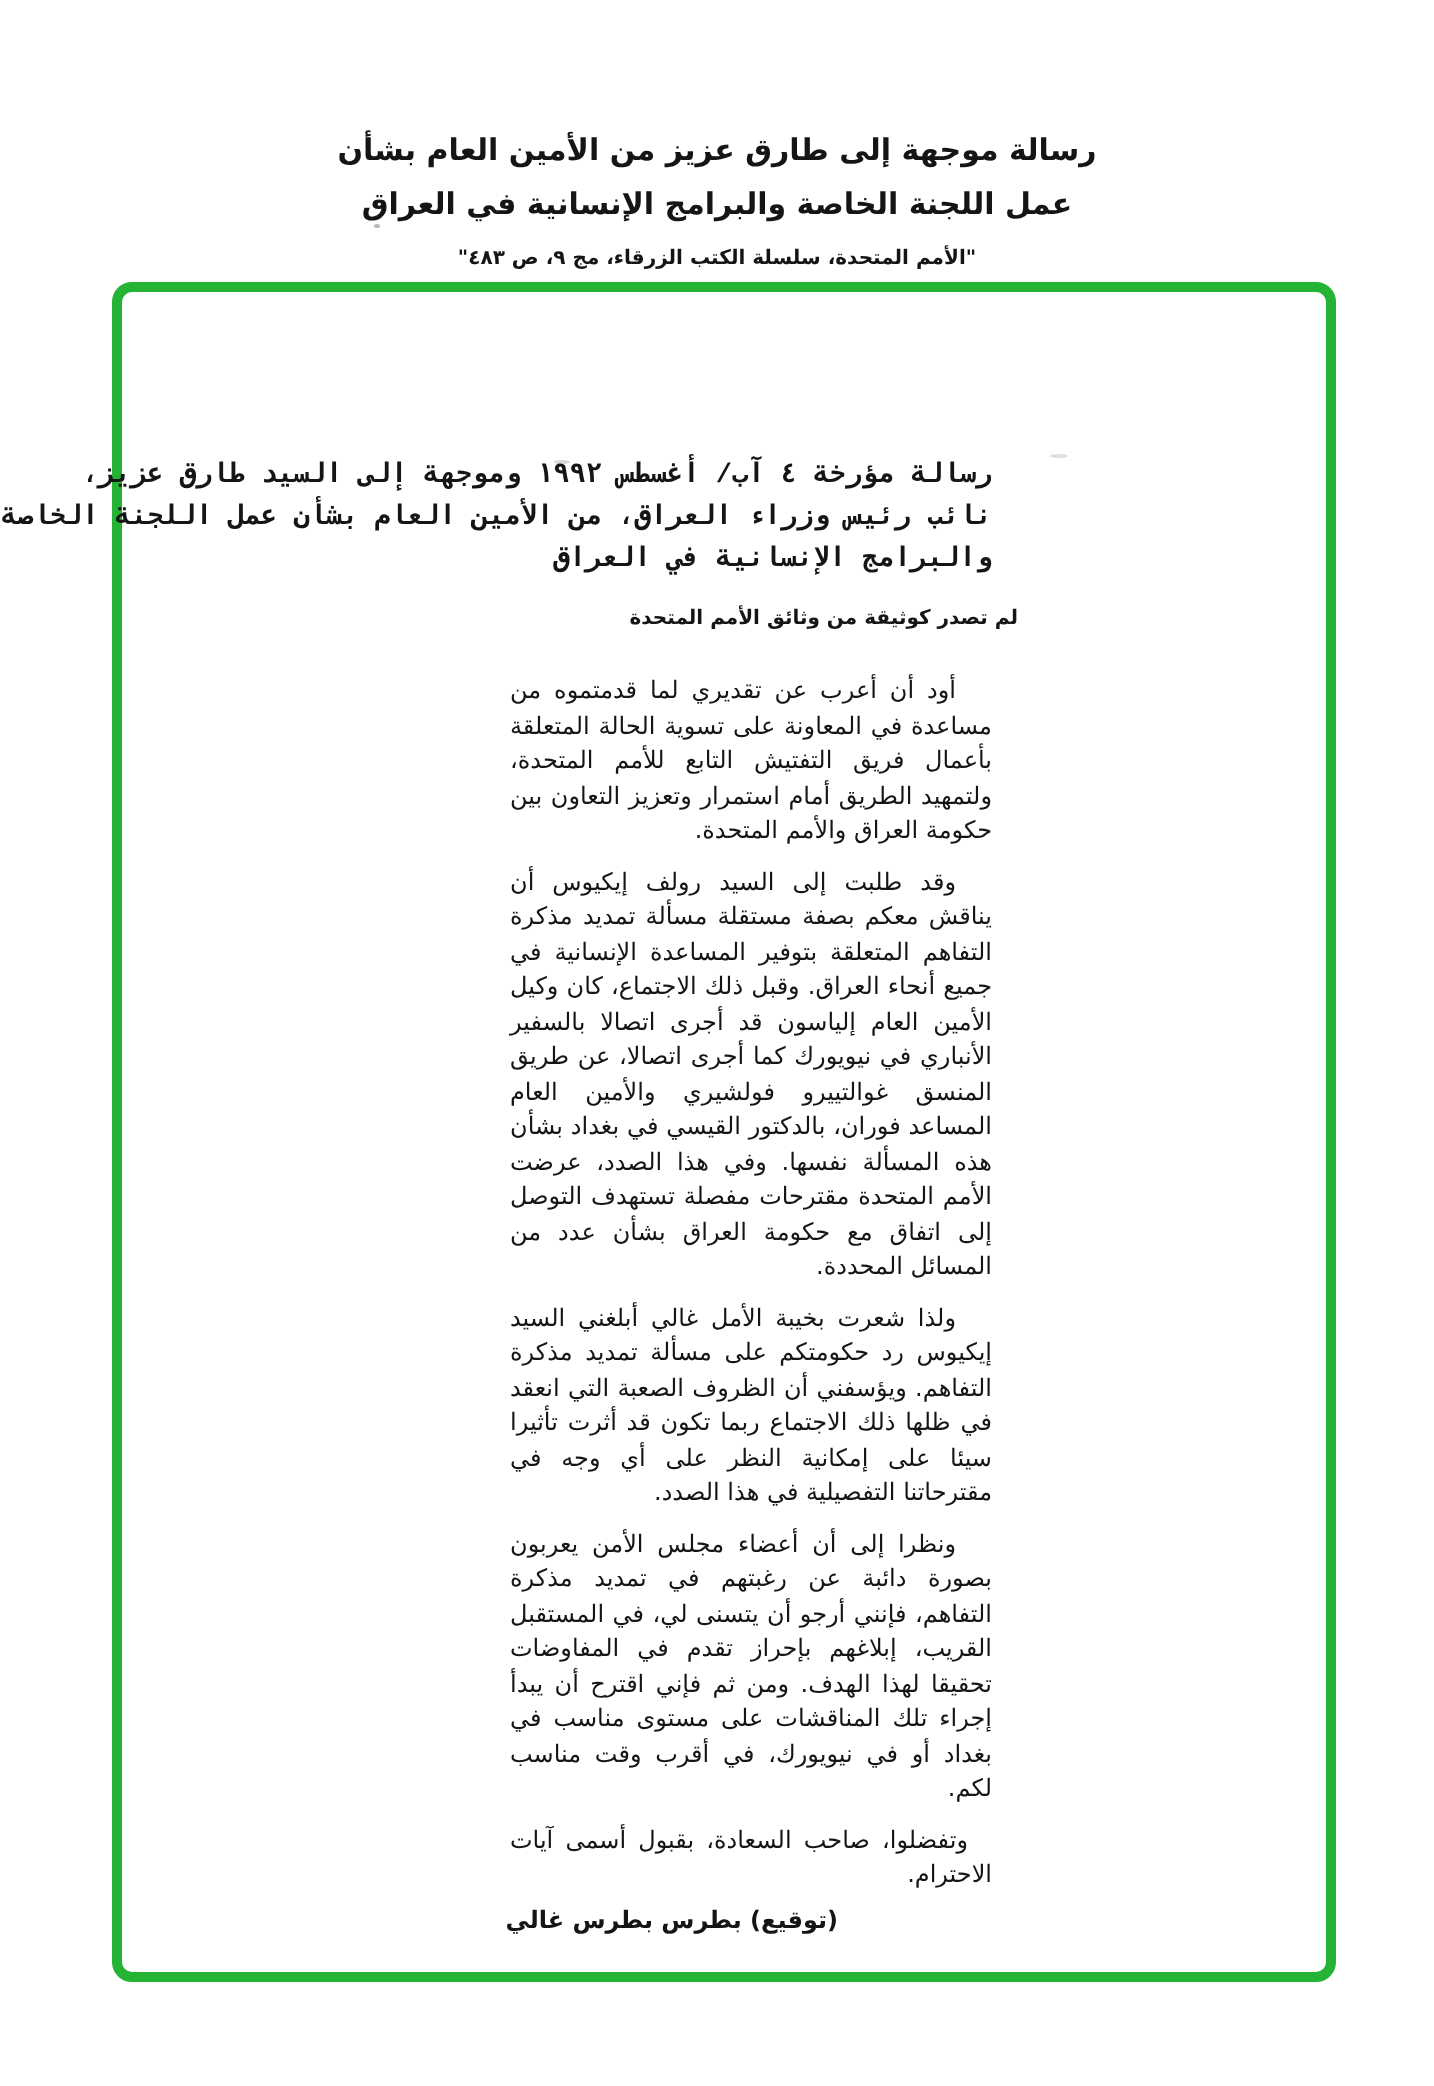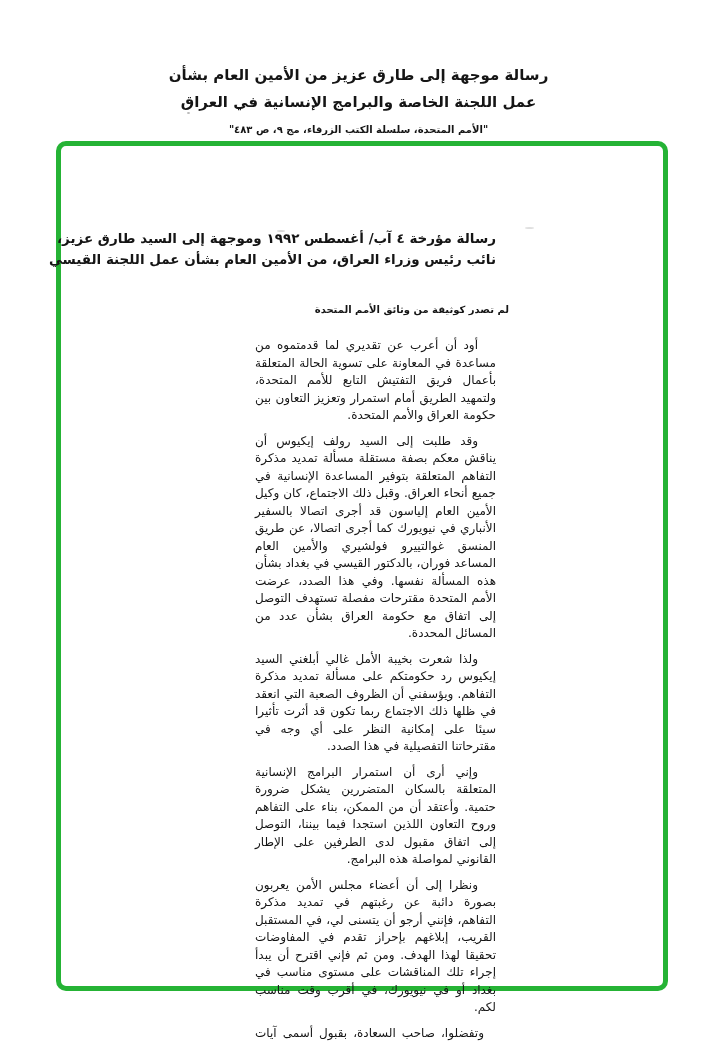--- a/index.html
+++ b/index.html
@@ -57,20 +57,21 @@
 
   
   .letter-title {
     position: absolute;
     top: 228px;
     right: 221px;
     text-align: right;
     font-weight: bold;
     font-size: 13.5px;
     line-height: 21px;
+    font-family: Liberation Mono, monospace;
   }
   .letter-title .t-line { white-space: nowrap; }
 
   .letter-note {
     position: absolute;
     top: 303px;
     right: 208px;
     font-weight: bold;
     font-size: 10px;
     line-height: 14px;
@@ -124,26 +125,26 @@
 </header>
 
 <div class="doc-frame" id="doc-frame" style="border-color: rgb(37, 179, 53);"></div>
 
 <div class="speck s1"></div>
 <div class="speck s2"></div>
 <div class="speck s3"></div>
 
 <div class="letter-title rtl">
   <div class="t-line">رسالة مؤرخة ٤ آب/ أغسطس ١٩٩٢ وموجهة إلى السيد طارق عزيز،</div>
-  <div class="t-line">نائب رئيس وزراء العراق، من الأمين العام بشأن عمل اللجنة القيسي</div>
+  <div class="t-line">نائب رئيس وزراء العراق، من الأمين العام بشأن عمل اللجنة الخاصة</div>
+  <div class="t-line">والبرامج الإنسانية في العراق</div>
 </div>
 
 <div class="letter-note rtl">لم تصدر كوثيقة من وثائق الأمم المتحدة</div>
 
 <main class="letter-body rtl">
   <p>أود أن أعرب عن تقديري لما قدمتموه من مساعدة في المعاونة على تسوية الحالة المتعلقة بأعمال فريق التفتيش التابع للأمم المتحدة، ولتمهيد الطريق أمام استمرار وتعزيز التعاون بين حكومة العراق والأمم المتحدة.</p>
   <p>وقد طلبت إلى السيد رولف إيكيوس أن يناقش معكم بصفة مستقلة مسألة تمديد مذكرة التفاهم المتعلقة بتوفير المساعدة الإنسانية في جميع أنحاء العراق. وقبل ذلك الاجتماع، كان وكيل الأمين العام إلياسون قد أجرى اتصالا بالسفير الأنباري في نيويورك كما أجرى اتصالا، عن طريق المنسق غوالتييرو فولشيري والأمين العام المساعد فوران، بالدكتور القيسي في بغداد بشأن هذه المسألة نفسها. وفي هذا الصدد، عرضت الأمم المتحدة مقترحات مفصلة تستهدف التوصل إلى اتفاق مع حكومة العراق بشأن عدد من المسائل المحددة.</p>
   <p>ولذا شعرت بخيبة الأمل غالي أبلغني السيد إيكيوس رد حكومتكم على مسألة تمديد مذكرة التفاهم. ويؤسفني أن الظروف الصعبة التي انعقد في ظلها ذلك الاجتماع ربما تكون قد أثرت تأثيرا سيئا على إمكانية النظر على أي وجه في مقترحاتنا التفصيلية في هذا الصدد.</p>
-  <p>وإني أرى أن استمرار البرامج الإنسانية المتعلقة بالسكان المتضررين يشكل ضرورة حتمية. وأعتقد أن من الممكن، بناء على التفاهم وروح التعاون اللذين استجدا فيما بيننا، التوصل إلى اتفاق مقبول لدى الطرفين على الإطار القانوني لمواصلة هذه البرامج.</p>
   <p>ونظرا إلى أن أعضاء مجلس الأمن يعربون بصورة دائبة عن رغبتهم في تمديد مذكرة التفاهم، فإنني أرجو أن يتسنى لي، في المستقبل القريب، إبلاغهم بإحراز تقدم في المفاوضات تحقيقا لهذا الهدف. ومن ثم فإني اقترح أن يبدأ إجراء تلك المناقشات على مستوى مناسب في بغداد أو في نيويورك، في أقرب وقت مناسب لكم.</p>
   <p class="closing">وتفضلوا، صاحب السعادة، بقبول أسمى آيات الاحترام.</p>
   <div class="signature">(توقيع) بطرس بطرس غالي</div>
 </main>
 
 </body></html>

